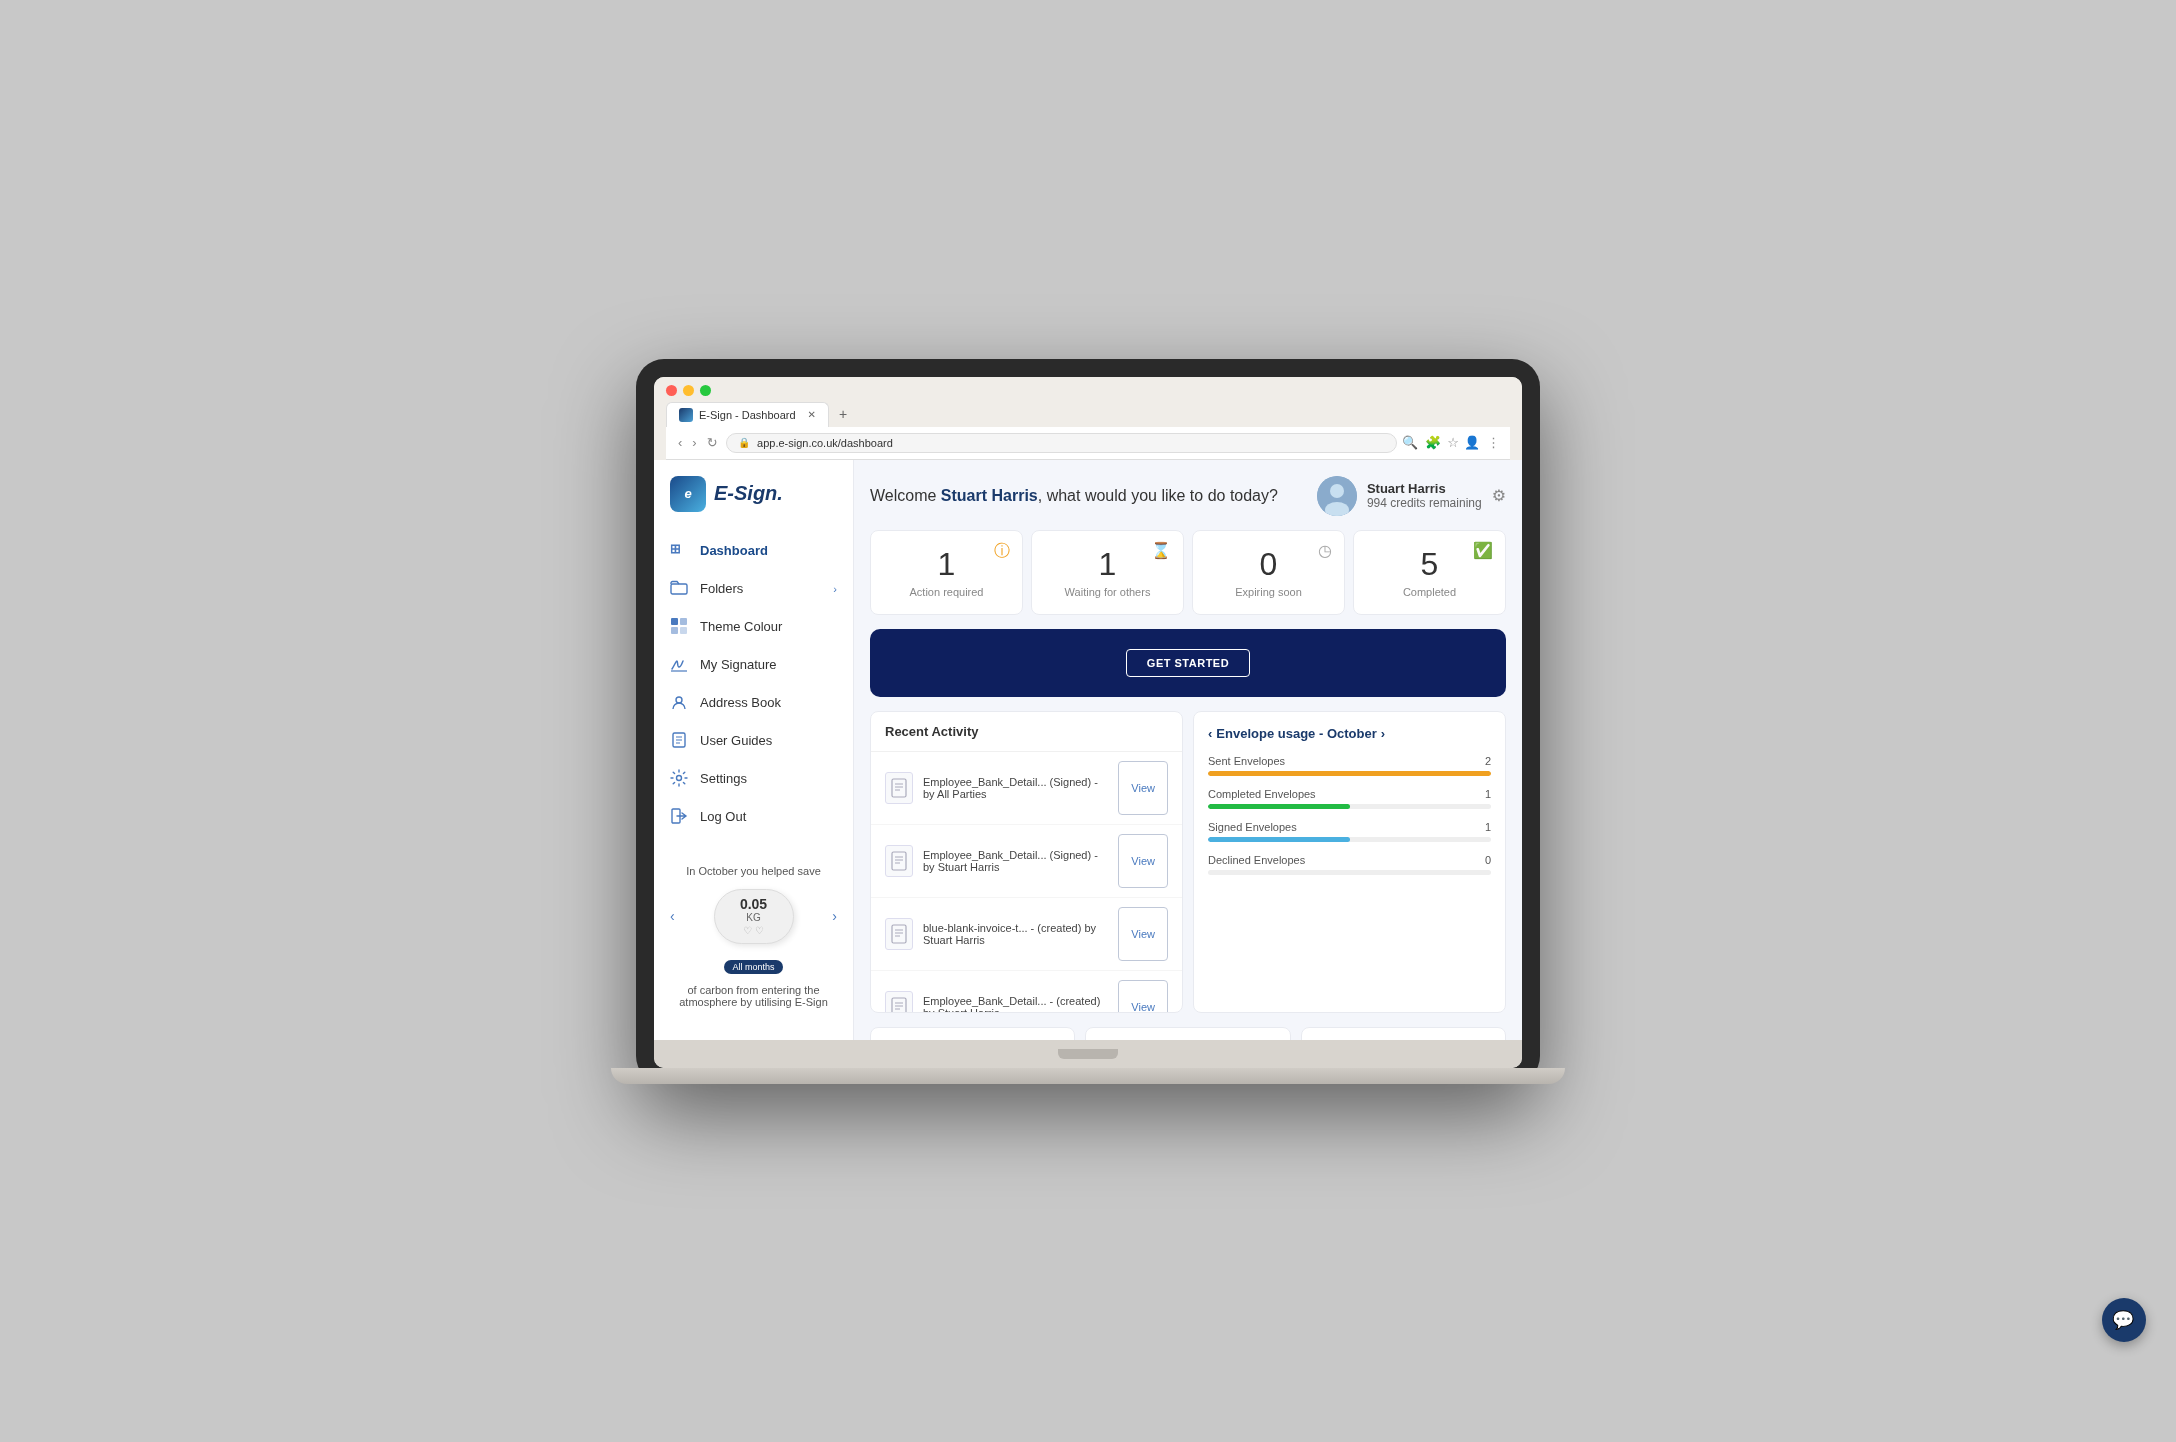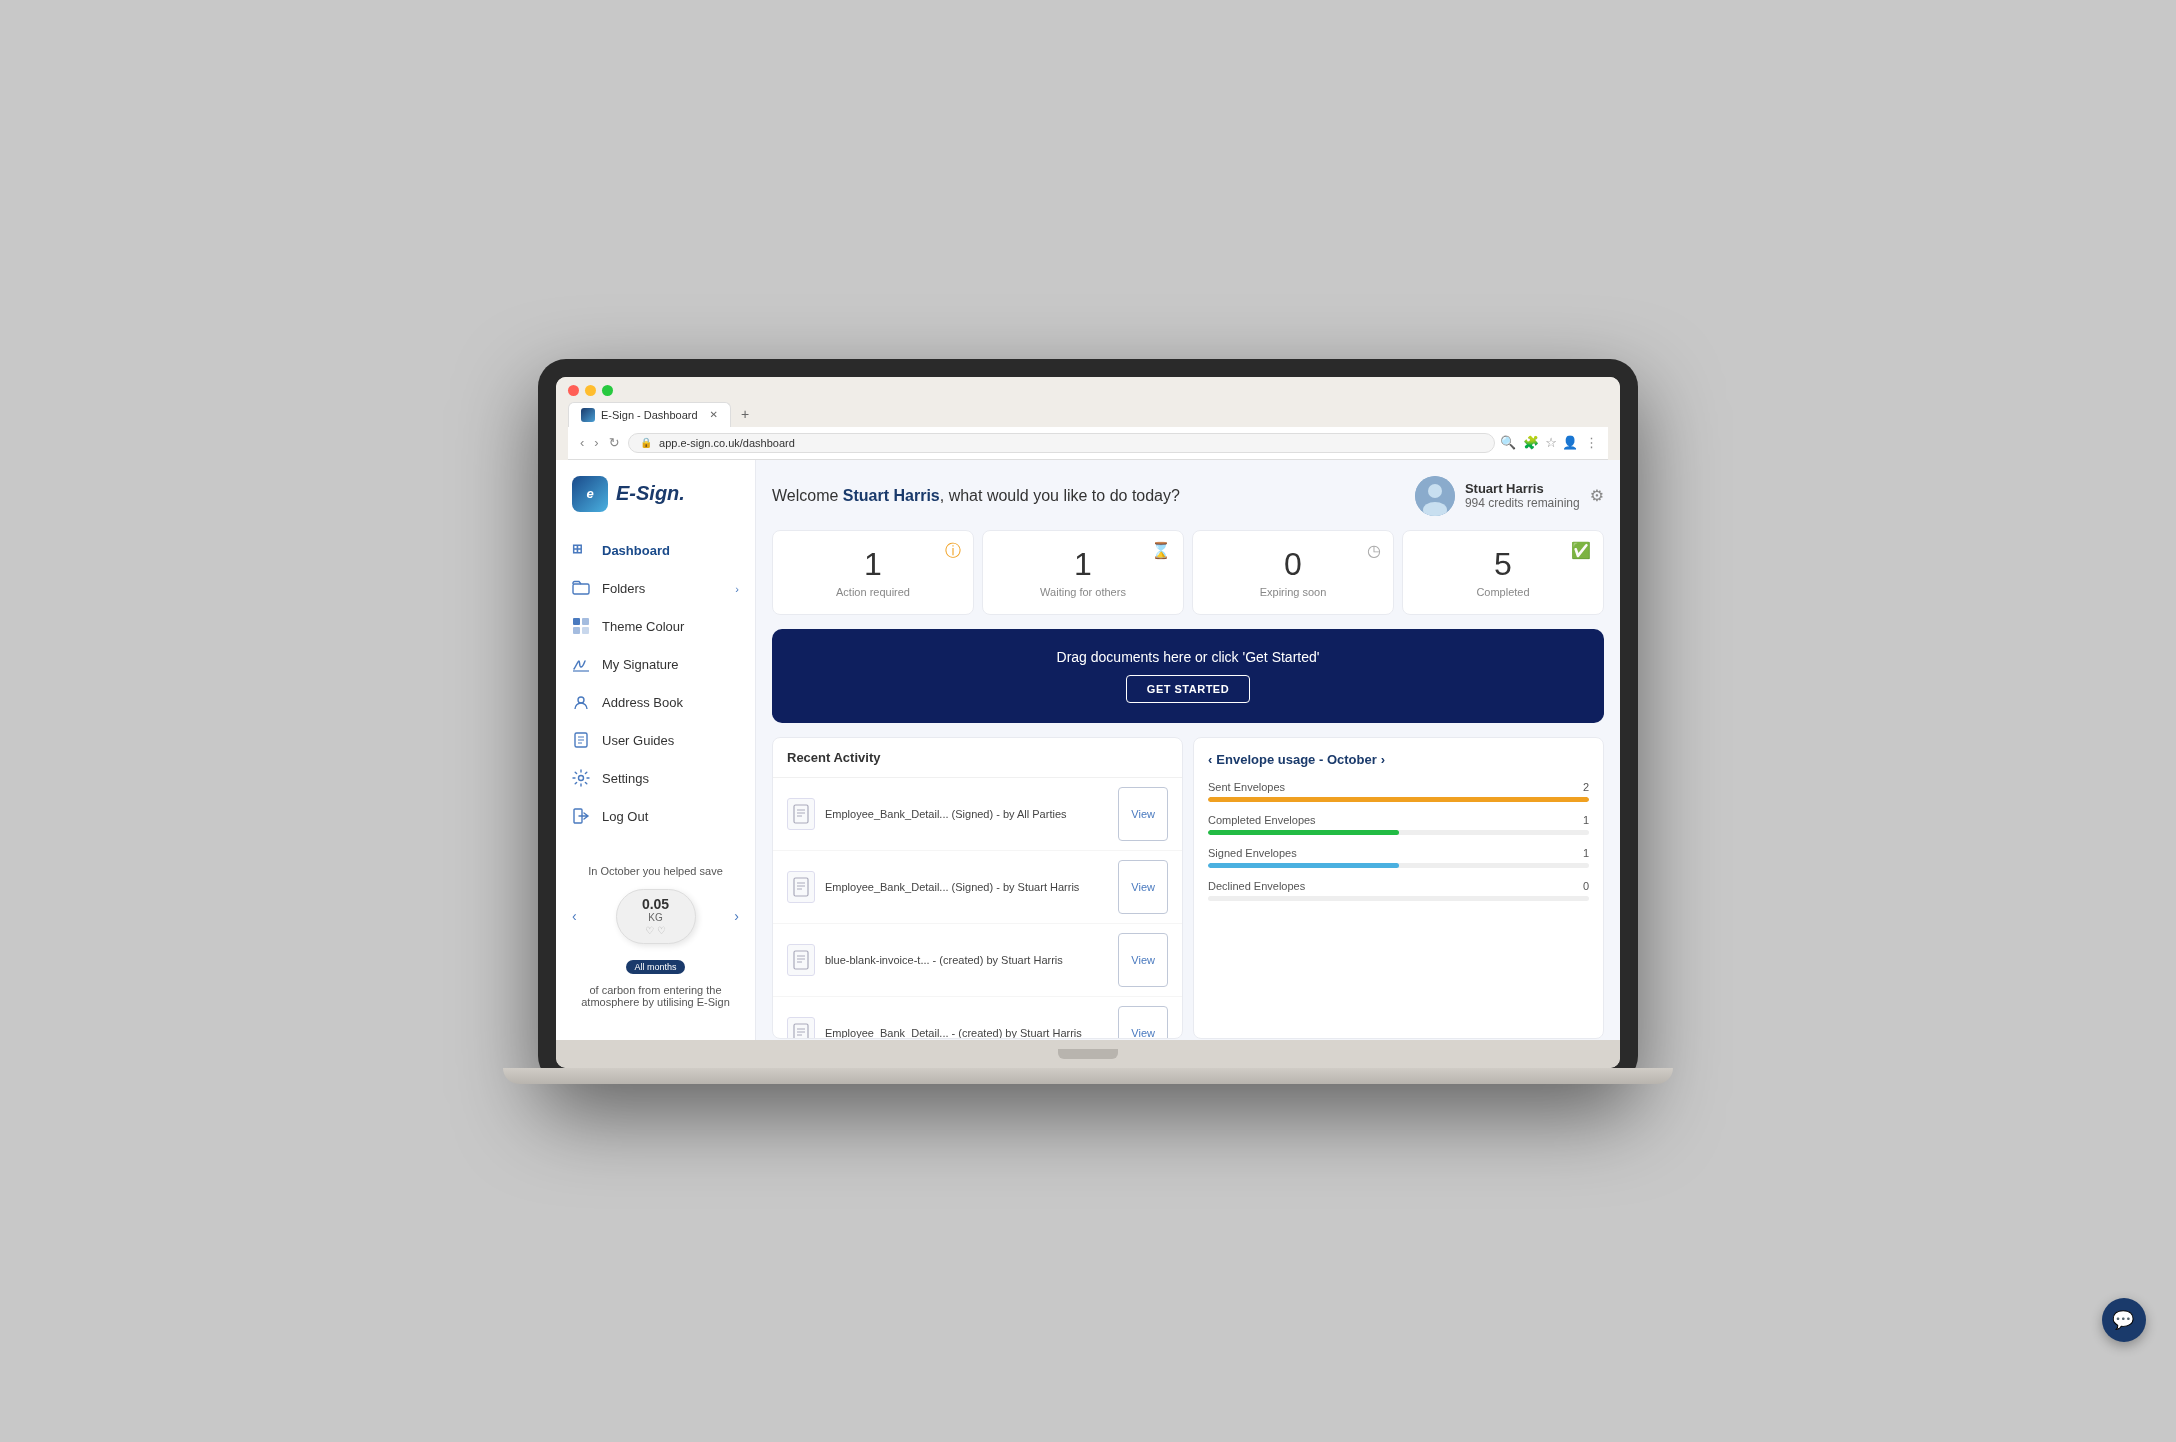--- a/index.html
+++ b/index.html
@@ -5,21 +5,21 @@
     * { box-sizing: border-box; margin: 0; padding: 0; }
     body {
       background: #c8c8c8;
       display: flex;
       justify-content: center;
       align-items: center;
       min-height: 100vh;
       font-family: 'Segoe UI', Arial, sans-serif;
     }
     .laptop-outer {
-      width: 1100px;
+      width: 904px;
       background: #2a2a2a;
       border-radius: 28px;
       padding: 18px 18px 0 18px;
       box-shadow: 0 30px 80px rgba(0,0,0,0.5);
     }
     .laptop-screen {
       background: #f0ede8;
       border-radius: 10px;
       overflow: hidden;
     }
@@ -587,21 +587,20 @@
             <span class="stat-label">Expiring soon</span>
           </div>
           <div class="stat-card">
             <span class="stat-icon icon-green">✅</span>
             <span class="stat-number">5</span>
             <span class="stat-label">Completed</span>
           </div>
         </div>
 
         <div class="get-started-banner">
-          <div class="banner-text">Drag documents here or click 'Get Started'</div>
           <button class="banner-btn">GET STARTED</button>
         </div>
 
         <div class="bottom-row">
 
           <div class="card">
             <div class="card-header">Recent Activity</div>
             <div class="scrollable-activity">
               <div class="activity-item">
                 <div class="doc-icon">

